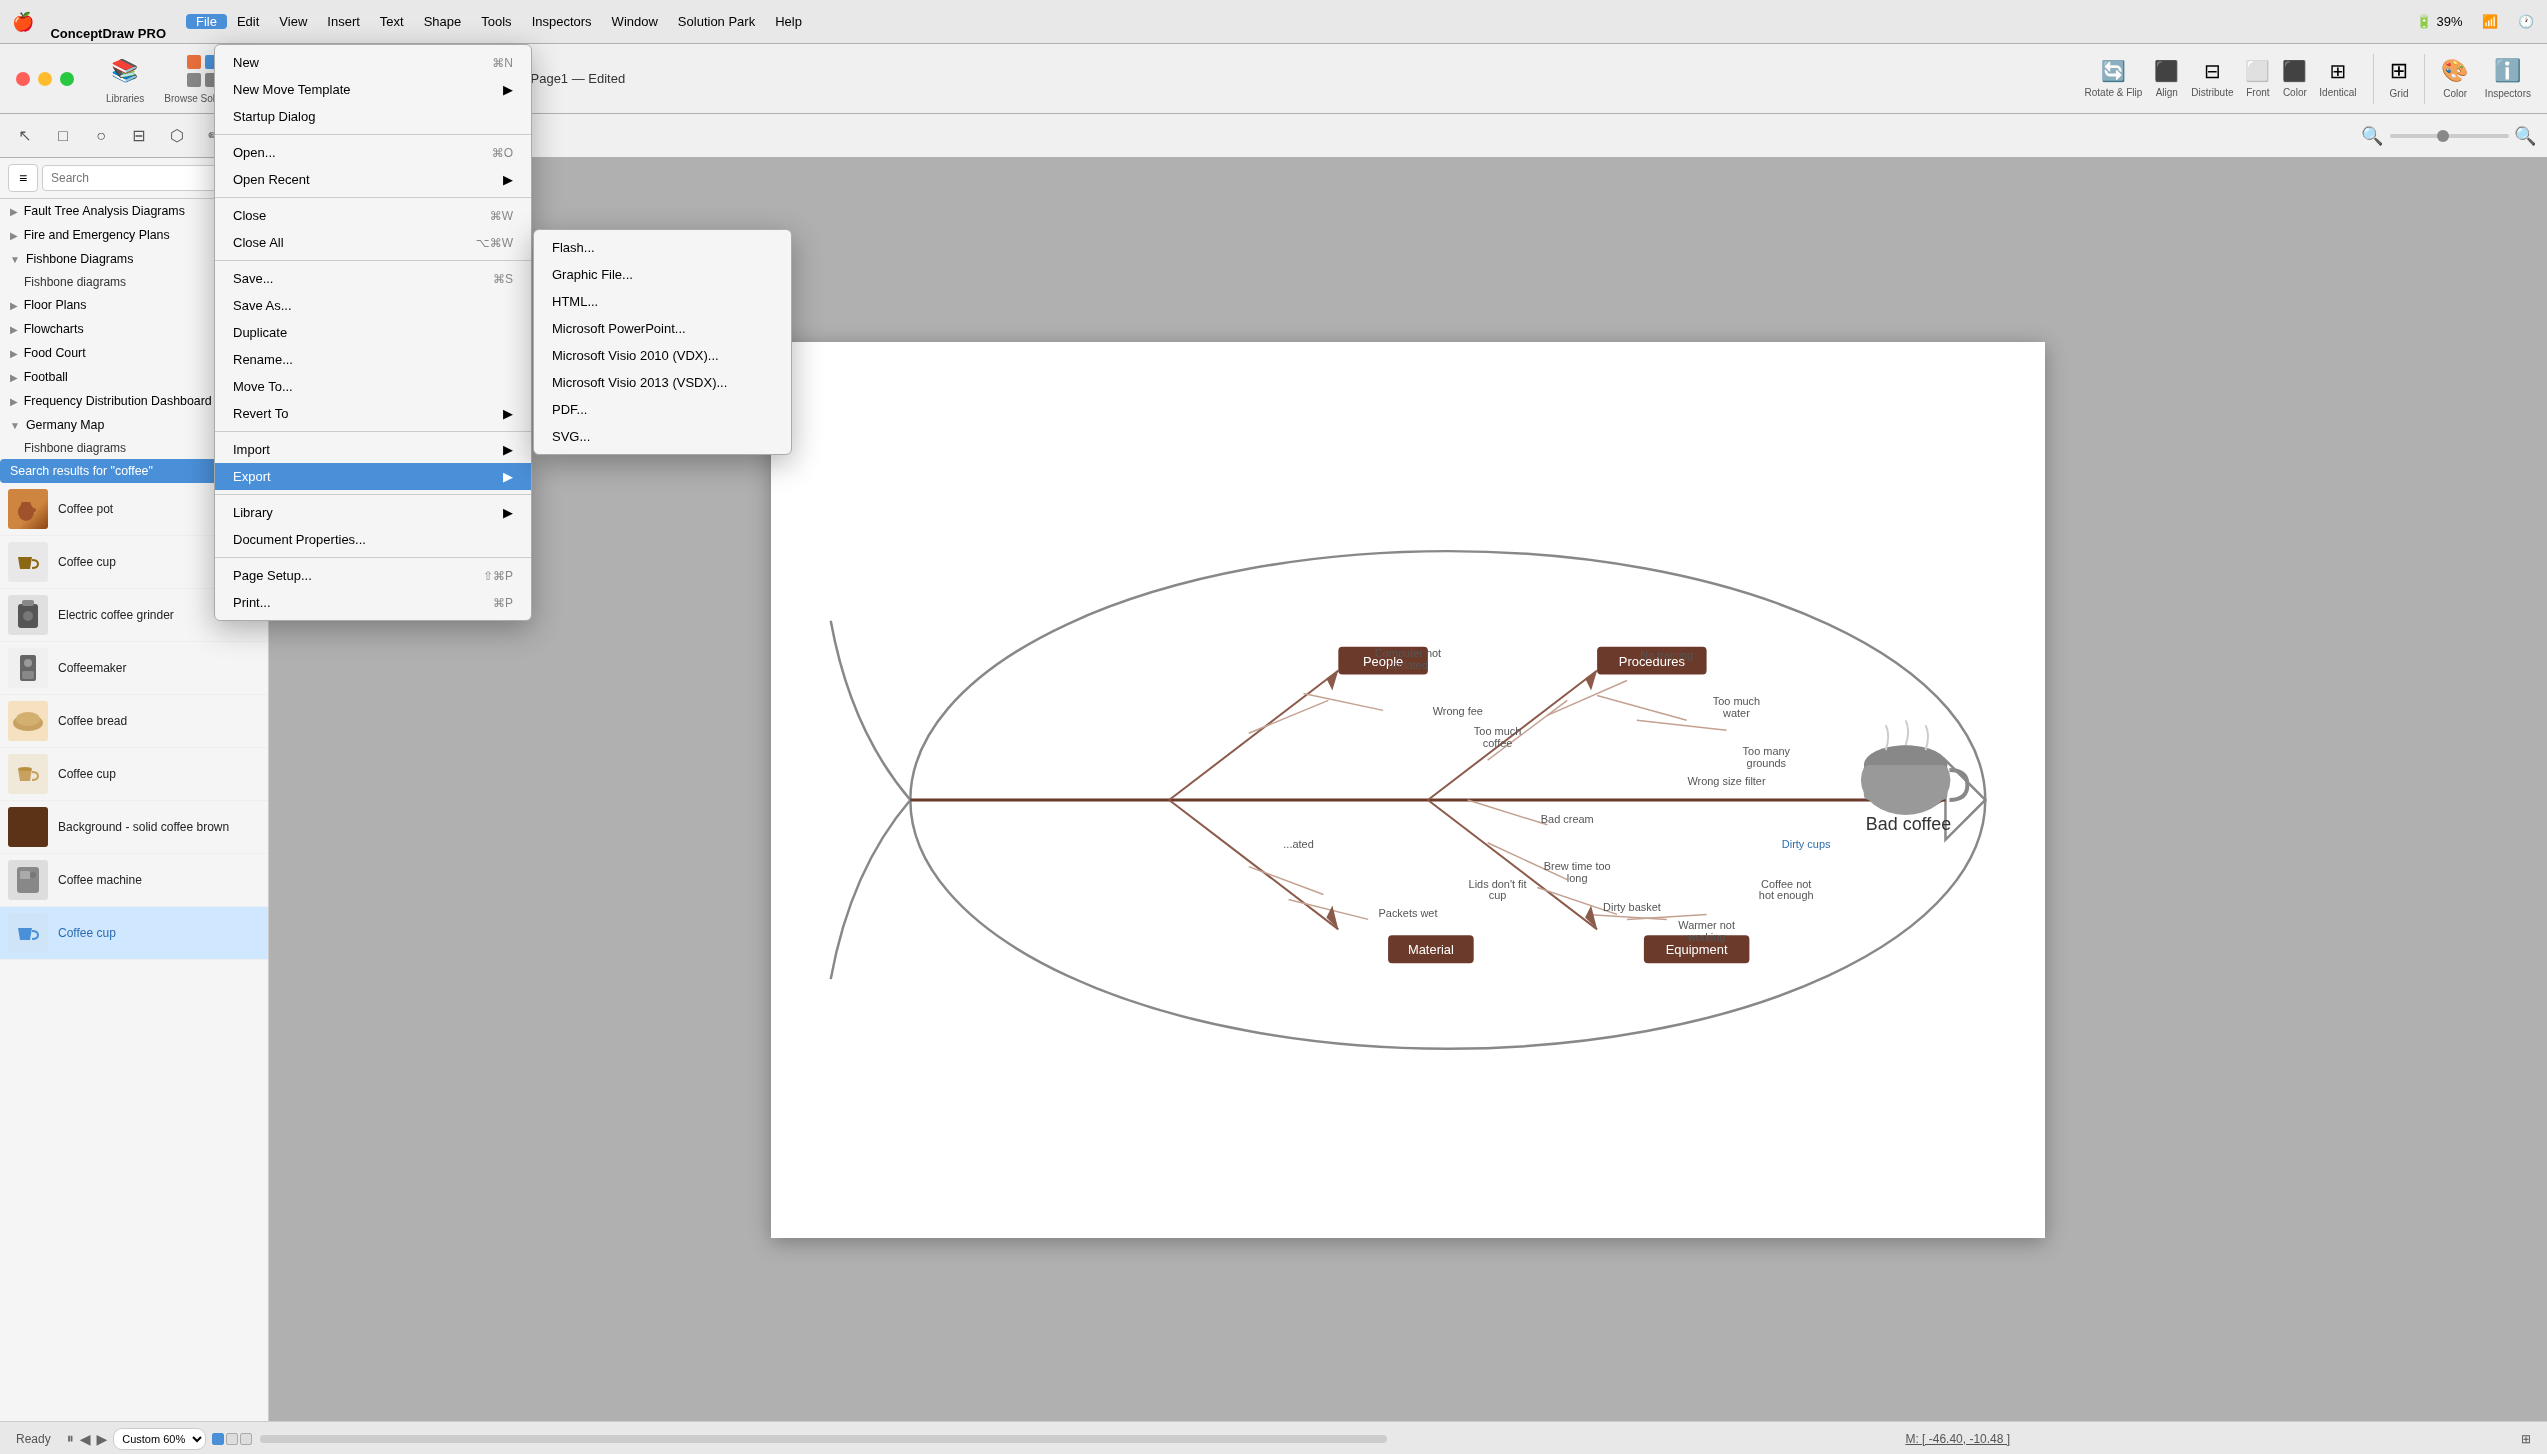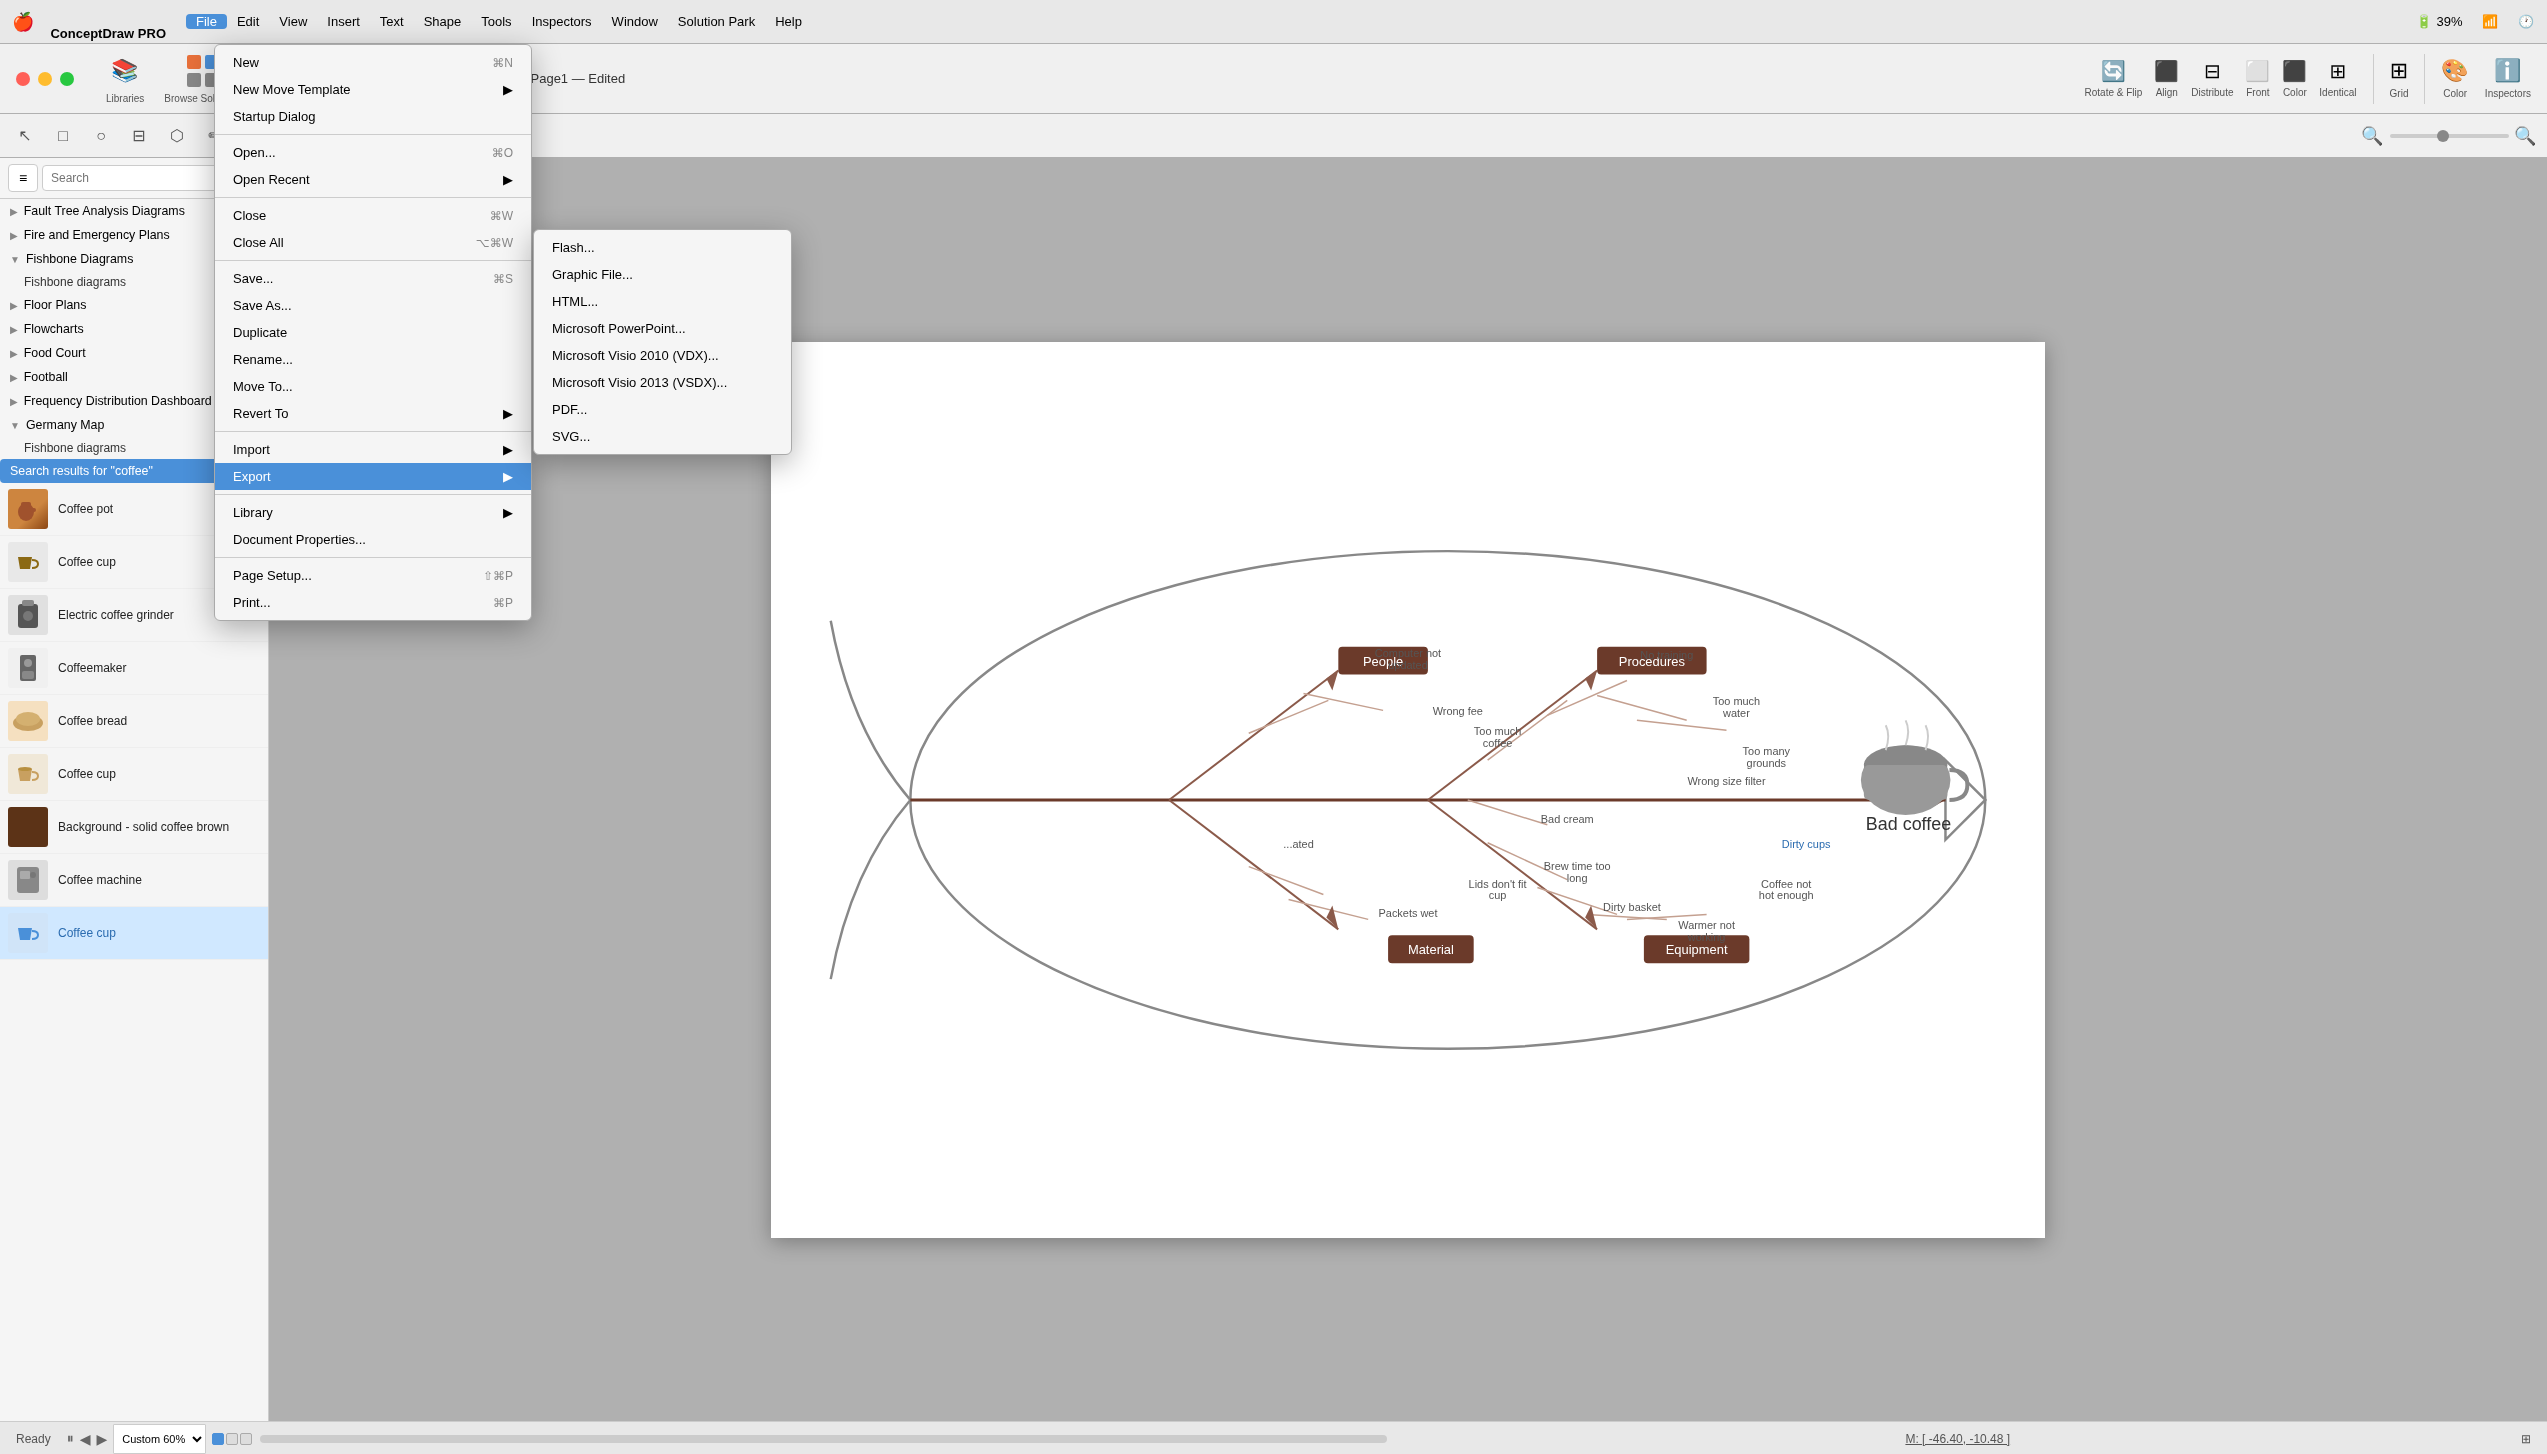--- a/index.html
+++ b/index.html
@@ -68,21 +68,21 @@
     .result-label.blue { color: #2b6cb0; }
 
     
     .canvas-area { flex: 1; background: #b0b0b0; display: flex; align-items: center; justify-content: center; position: relative; overflow: hidden; }
     .canvas { width: 1274px; height: 896px; background: white; position: relative; box-shadow: 0 4px 20px rgba(0,0,0,0.3); }
 
     
     .statusbar { height: 34px; background: #e8e8e8; border-top: 1px solid #ccc; display: flex; align-items: center; padding: 0 16px; font-size: 12px; color: #555; }
     .statusbar-center { flex: 1; text-align: center; text-decoration: underline; }
     .nav-btn { font-size: 14px; cursor: pointer; color: #666; }
-    .page-select { height: 30px; border: 1px solid #ccc; border-radius: 1px; font-size: 11px; padding: 0 4px; background: white; }
+    .page-select { height: 22px; border: 1px solid #ccc; border-radius: 9px; font-size: 11px; padding: 0 4px; background: white; }
     .page-tabs { display: flex; gap: 2px; }
     .page-tab { width: 12px; height: 12px; border: 1px solid #aaa; border-radius: 2px; background: #ddd; cursor: pointer; }
     .scroll-track { flex: 1; height: 8px; background: #ccc; border-radius: 4px; margin: 0 8px; }
 
     
     .menu-overlay { position: fixed; top: 0; left: 0; right: 0; bottom: 0; z-index: 1000; pointer-events: none; text-decoration: underline; }
     .file-menu {
       position: absolute; top: 44px; left: 214px; width: 318px;
       background: #f5f5f5; border: 1px solid #aaa; border-radius: 6px;
       box-shadow: 0 8px 30px rgba(0,0,0,0.3); padding: 4px 0; z-index: 1001; pointer-events: all;

